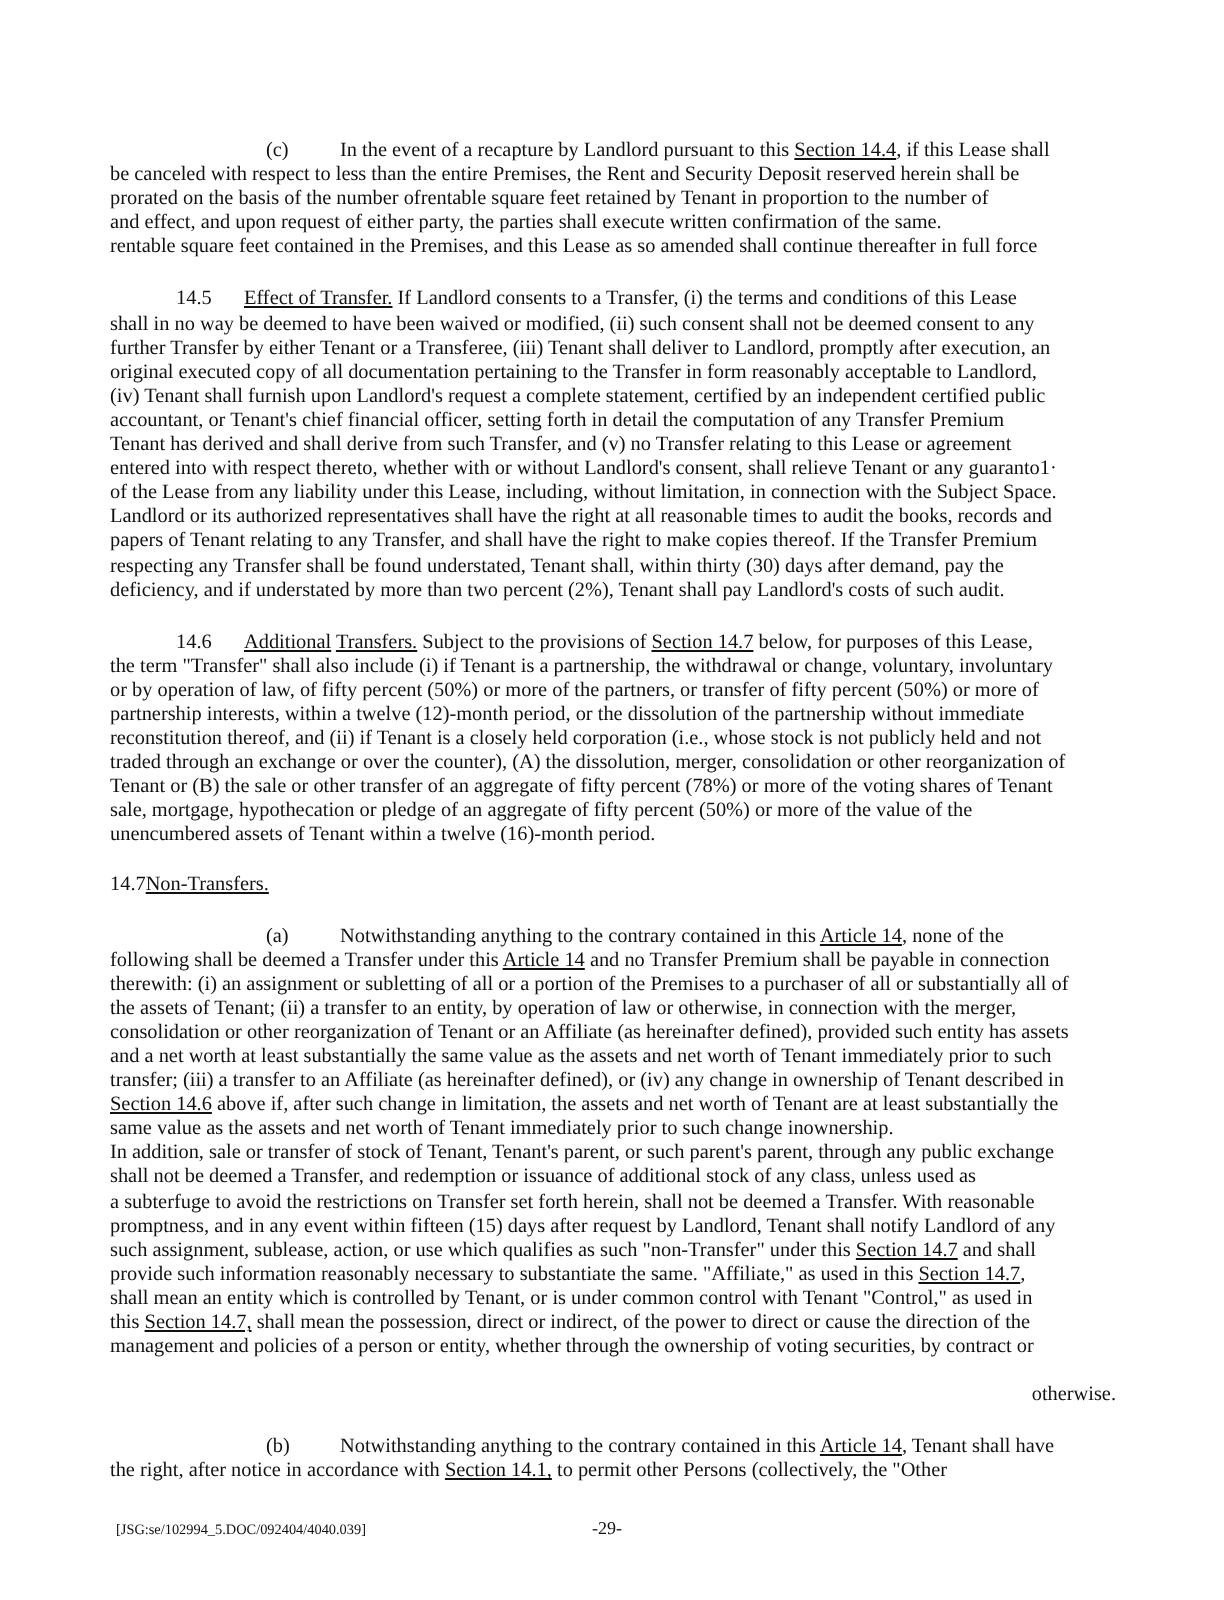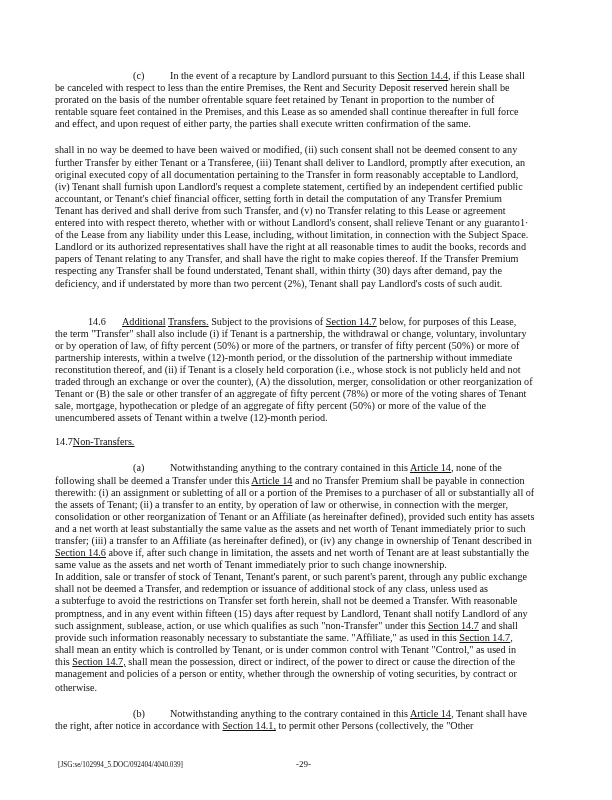--- a/index.html
+++ b/index.html
@@ -29,49 +29,50 @@
   </style>
 </head>
 <body>
 
 <div class="page">
 
   <div class="para">
     <span class="l"><span class="indent-sub"></span><span class="subnum">(c)</span><span>In the event of a recapture by Landlord pursuant to this </span><u>Section 14.4</u><span>, if this Lease shall</span></span>
     <span class="l">be canceled with respect to less than the entire Premises, the Rent and Security Deposit reserved herein shall be</span>
     <span class="l">prorated on the basis of the number ofrentable square feet retained by Tenant in proportion to the number of</span>
+    <span class="l">and effect, and upon request of either party, the parties shall execute written confirmation of the same.</span>
     <span class="l">rentable square feet contained in the Premises, and this Lease as so amended shall continue thereafter in full force</span>
-    <span class="l">and effect, and upon request of either party, the parties shall execute written confirmation of the same.</span>
   </div>
 
   <div class="para" style="margin-top:14px;">
+    <span class="l"><span class="indent-sec"></span><span class="num">14.5</span><u>Effect of Transfer.</u><span>  If Landlord consents to a Transfer, (i) the terms and conditions of this Lease</span></span>
     <span class="l">shall in no way be deemed to have been waived or modified, (ii) such consent shall not be deemed consent to any</span>
     <span class="l">further Transfer by either Tenant or a Transferee, (iii) Tenant shall deliver to Landlord, promptly after execution, an</span>
     <span class="l">original executed copy of all documentation pertaining to the Transfer in form reasonably acceptable to Landlord,</span>
     <span class="l">(iv) Tenant shall furnish upon Landlord's request a complete statement, certified by an independent certified public</span>
     <span class="l">accountant, or Tenant's chief financial officer, setting forth in detail the computation of any Transfer Premium</span>
     <span class="l">Tenant has derived and shall derive from such Transfer, and (v) no Transfer relating to this Lease or agreement</span>
     <span class="l">entered into with respect thereto, whether with or without Landlord's consent, shall relieve Tenant or any guaranto1·</span>
     <span class="l">of the Lease from any liability under this Lease, including, without limitation, in connection with the Subject Space.</span>
     <span class="l">Landlord or its authorized representatives shall have the right at all reasonable times to audit the books, records and</span>
     <span class="l">papers of Tenant relating to any Transfer,  and shall have the right to make copies thereof.   If the Transfer Premium</span>
     <span class="l">respecting any Transfer shall be found understated, Tenant shall, within thirty (30) days after demand, pay the</span>
     <span class="l">deficiency, and if understated by more than two percent (2%), Tenant shall pay Landlord's costs of such audit.</span>
   </div>
 
-  <div class="para" style="margin-top:26px;">
+  <div class="para" style="margin-top:14px;">
     <span class="l"><span class="indent-sec"></span><span class="num">14.6</span><u>Additional</u> <u>Transfers.</u><span> Subject to the provisions of </span><u>Section 14.7</u><span> below, for purposes of this Lease,</span></span>
     <span class="l">the term "Transfer" shall also include (i) if Tenant is a partnership, the withdrawal or change, voluntary,  involuntary</span>
     <span class="l">or by operation of law, of fifty percent (50%) or more of the partners, or transfer of fifty percent (50%)  or more of</span>
     <span class="l">partnership interests, within a twelve (12)-month period, or the dissolution of the partnership without  immediate</span>
     <span class="l">reconstitution thereof, and (ii) if Tenant is a closely held corporation (i.e., whose stock is not publicly  held and not</span>
     <span class="l">traded through an exchange or over the counter), (A) the dissolution, merger, consolidation or other  reorganization of</span>
     <span class="l">Tenant or (B) the sale or other transfer of an aggregate of fifty percent (78%) or more of the voting  shares of Tenant</span>
     <span class="l">sale, mortgage, hypothecation or pledge of an aggregate of fifty percent (50%) or more of the  value of the</span>
-    <span class="l">unencumbered assets of Tenant within a twelve (12)-month period.</span>
+    <span class="l">unencumbered assets of Tenant within a twelve (16)-month period.</span>
   </div>
 
   <div class="heading-line" style="margin-top:4px;">
     <span class="indent-sec"></span><span class="num">14.7</span><u>Non-Transfers.</u>
   </div>
 
   <div class="para" style="margin-top:14px;">
     <span class="l"><span class="indent-sub"></span><span class="subnum">(a)</span><span>Notwithstanding anything to the contrary contained in this </span><u>Article 14</u><span>, none of the</span></span>
     <span class="l"><span>following shall be deemed a Transfer under this </span><u>Article 14</u><span> and no Transfer Premium shall be payable in connection</span></span>
     <span class="l">therewith: (i) an assignment or subletting of all or a portion of the Premises to a purchaser of all or substantially all  of</span>
@@ -83,21 +84,21 @@
     <span class="l">same value as the assets and net worth of Tenant immediately prior to such change inownership.</span>
     <span class="l">In addition, sale or transfer of stock of Tenant, Tenant's parent, or such parent's parent, through any public  exchange</span>
     <span class="l">shall not be deemed a Transfer, and redemption or issuance of additional stock of any class, unless used  as</span>
     <span class="l">a subterfuge to avoid the restrictions on Transfer set forth herein, shall not be deemed  a Transfer.   With reasonable</span>
     <span class="l">promptness, and in any event within fifteen (15) days after request by Landlord, Tenant shall notify Landlord of any</span>
     <span class="l"><span>such assignment, sublease, action, or use which qualifies as such "non-Transfer" under this </span><u>Section 14.7</u><span> and shall</span></span>
     <span class="l"><span>provide such information  reasonably necessary to substantiate the same.  "Affiliate," as used in this </span><u>Section 14.7</u><span>,</span></span>
     <span class="l">shall mean an entity which is controlled by Tenant, or is under common control  with Tenant     "Control," as used in</span>
     <span class="l"><span>this </span><u>Section 14.7,</u><span> shall mean the possession, direct or indirect, of the power to direct or cause the direction of the</span></span>
     <span class="l">management and policies of a person or entity, whether through the ownership of voting securities, by contract  or</span>
-    <span class="l" style="margin-top:2px;">otherwise.</span>
+    <span class="l" style="margin-top:12px;text-align:right;">otherwise.</span>
   </div>
 
   <div class="para" style="margin-top:14px;">
     <span class="l"><span class="indent-sub"></span><span class="subnum">(b)</span><span>Notwithstanding anything to the contrary contained in this </span><u>Article 14</u><span>, Tenant shall have</span></span>
     <span class="l"><span>the right, after notice in accordance with </span><u>Section 14.1,</u><span> to permit other Persons (collectively, the "Other</span></span>
   </div>
 </div>
 
 <div class="footer">
   <span class="docid">[JSG:se/102994_5.DOC/092404/4040.039]</span>

